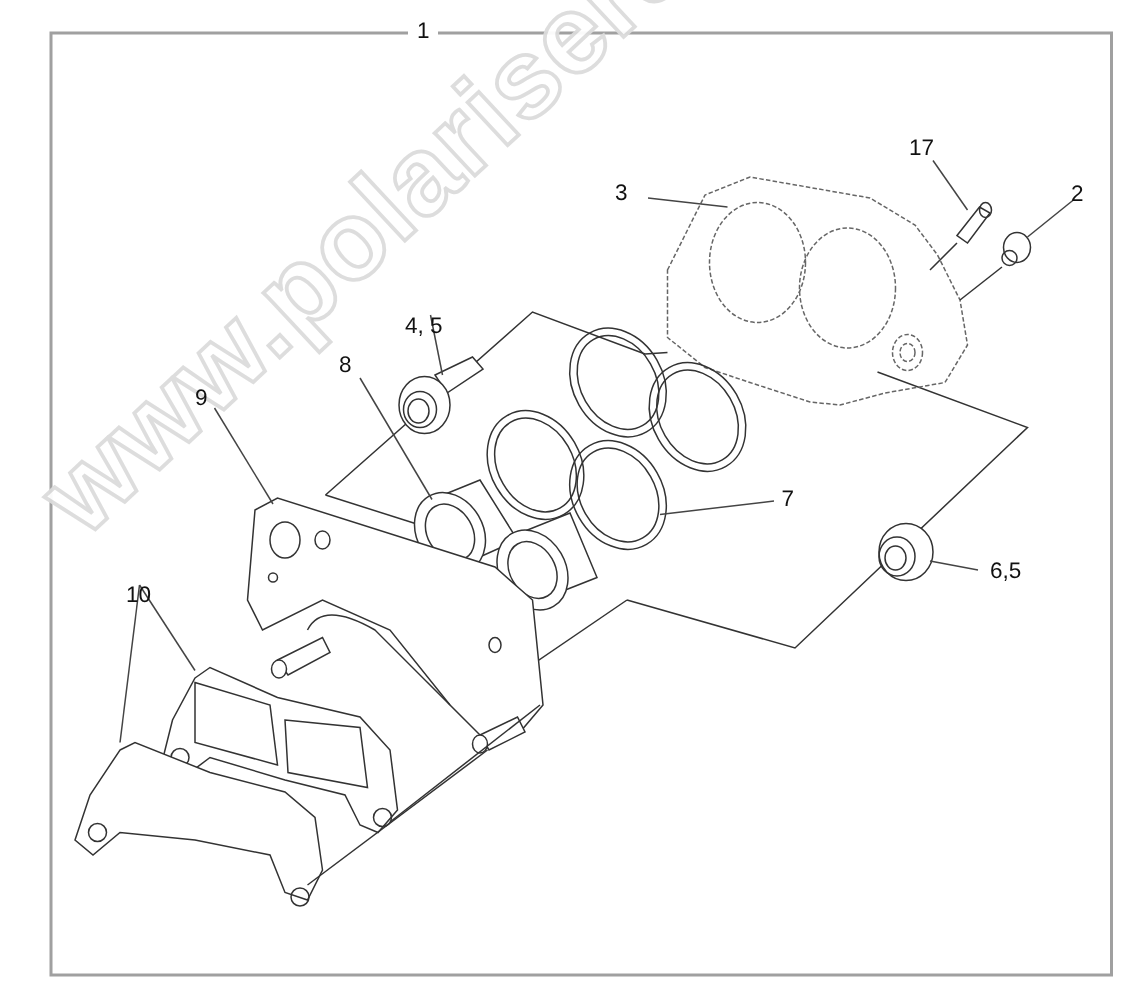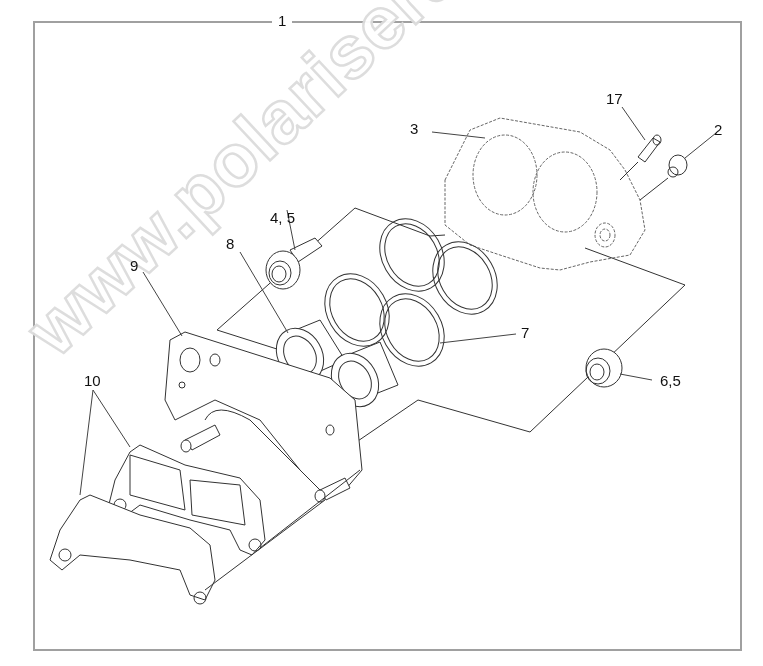--- a/index.html
+++ b/index.html
@@ -132,15 +132,15 @@
   </svg>
 
   <span class="callout top" style="left:272px; top:13px;">1</span>
   <span class="callout" style="left:714px; top:122px;">2</span>
   <span class="callout" style="left:410px; top:121px;">3</span>
   <span class="callout" style="left:270px; top:210px;">4, 5</span>
   <span class="callout" style="left:660px; top:373px;">6,5</span>
   <span class="callout" style="left:521px; top:325px;">7</span>
   <span class="callout" style="left:226px; top:236px;">8</span>
   <span class="callout" style="left:130px; top:258px;">9</span>
-  <span class="callout" style="left:84px; top:373px;">10</span>
+  <span class="callout" style="left:84px; top:389px;">10</span>
   <span class="callout" style="left:606px; top:91px;">17</span>
 </div>
 
 </body></html>

